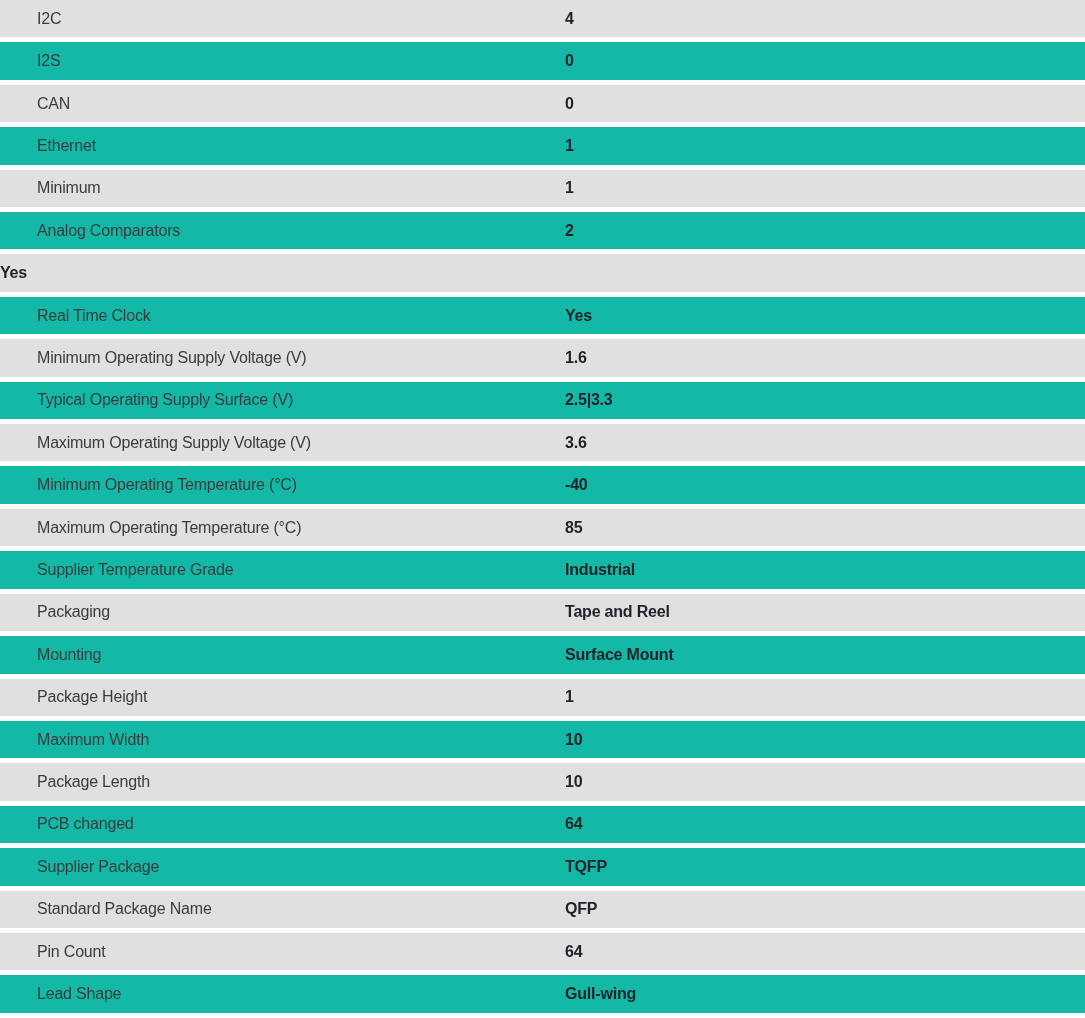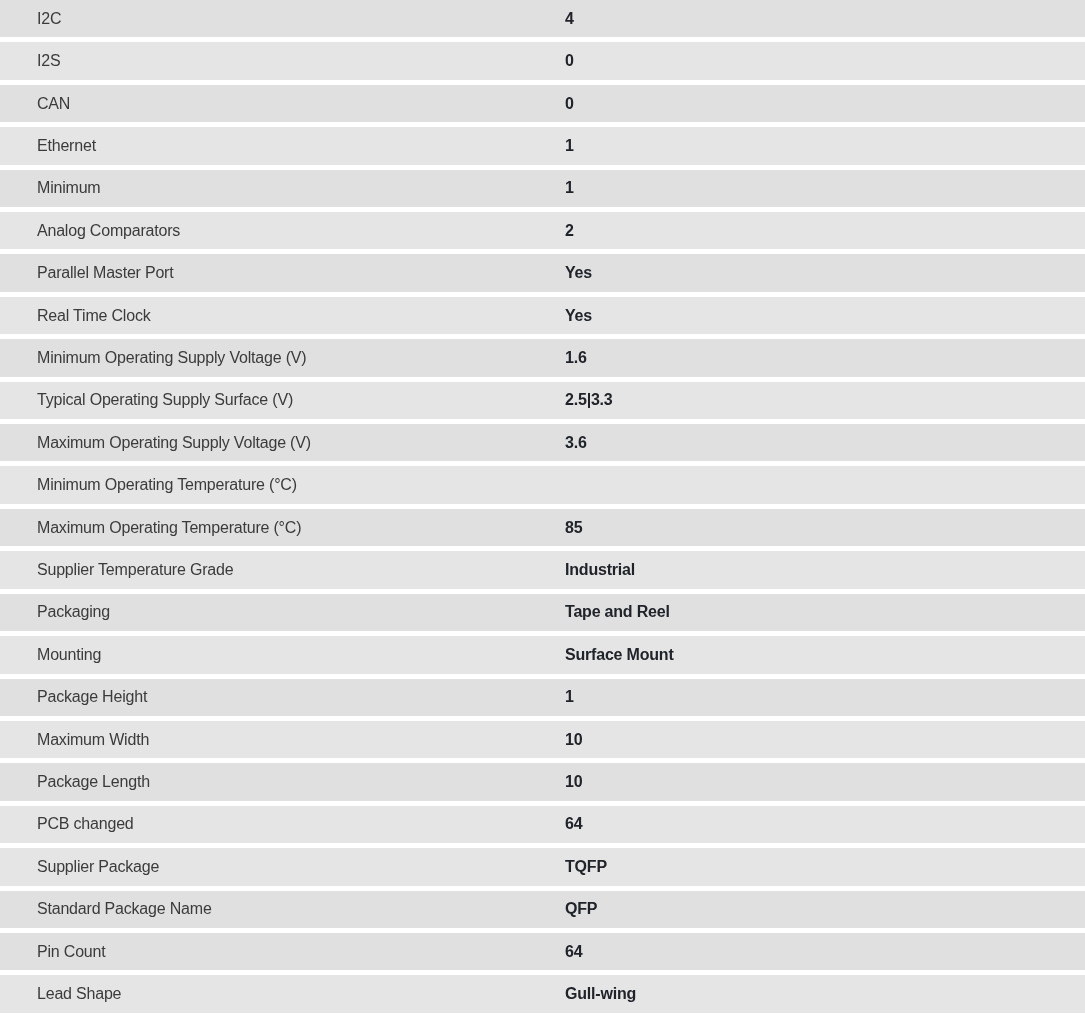--- a/index.html
+++ b/index.html
@@ -18,21 +18,21 @@
     width: 100%;
     height: 100%;
     display: flex;
     flex-direction: column;
   }
   .spec-row {
     height: 42.4167px;
     display: flex;
     align-items: center;
     border-bottom: 5px solid #ffffff;
-    background: #e5e5e5;
+    background: #14b8a6;
   }
   .spec-row.alt {
     background: #e0e0e0;
   }
   .spec-label {
     width: 565px;
     padding-left: 37px;
     font-size: 16px;
     font-weight: 400;
     color: #3b3b3b;
@@ -73,41 +73,41 @@
       </div>
       <div class="spec-row alt">
         <div class="spec-label">Minimum</div>
         <div class="spec-value">1</div>
       </div>
       <div class="spec-row">
         <div class="spec-label">Analog Comparators</div>
         <div class="spec-value">2</div>
       </div>
       <div class="spec-row alt">
-        <div class="spec-label">Parallel Master Port</div>
         <div class="spec-value">Yes</div>
       </div>
       <div class="spec-row">
         <div class="spec-label">Real Time Clock</div>
         <div class="spec-value">Yes</div>
       </div>
       <div class="spec-row alt">
         <div class="spec-label">Minimum Operating Supply Voltage (V)</div>
         <div class="spec-value">1.6</div>
       </div>
       <div class="spec-row">
         <div class="spec-label">Typical Operating Supply Surface (V)</div>
         <div class="spec-value">2.5|3.3</div>
       </div>
       <div class="spec-row alt">
         <div class="spec-label">Maximum Operating Supply Voltage (V)</div>
         <div class="spec-value">3.6</div>
       </div>
       <div class="spec-row">
         <div class="spec-label">Minimum Operating Temperature (°C)</div>
+        <div class="spec-value">-40</div>
       </div>
       <div class="spec-row alt">
         <div class="spec-label">Maximum Operating Temperature (°C)</div>
         <div class="spec-value">85</div>
       </div>
       <div class="spec-row">
         <div class="spec-label">Supplier Temperature Grade</div>
         <div class="spec-value">Industrial</div>
       </div>
       <div class="spec-row alt">

